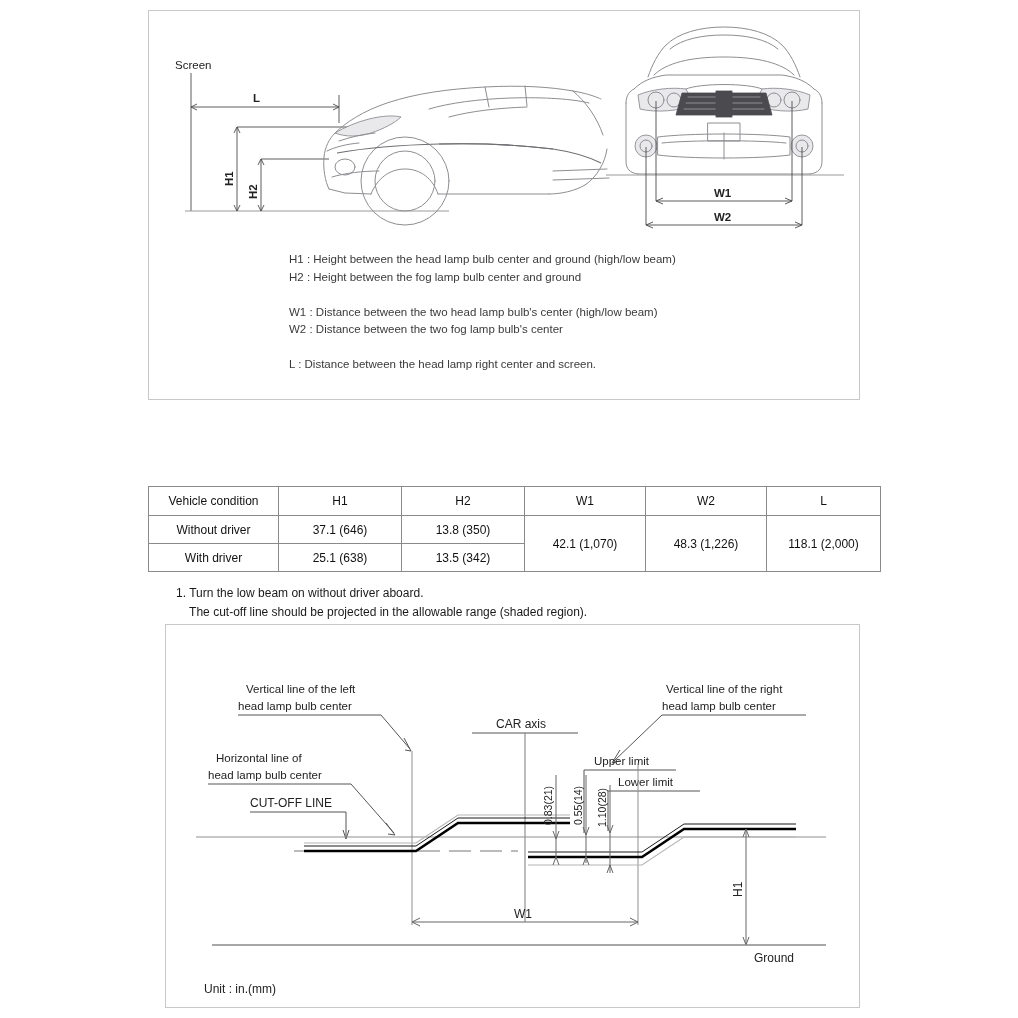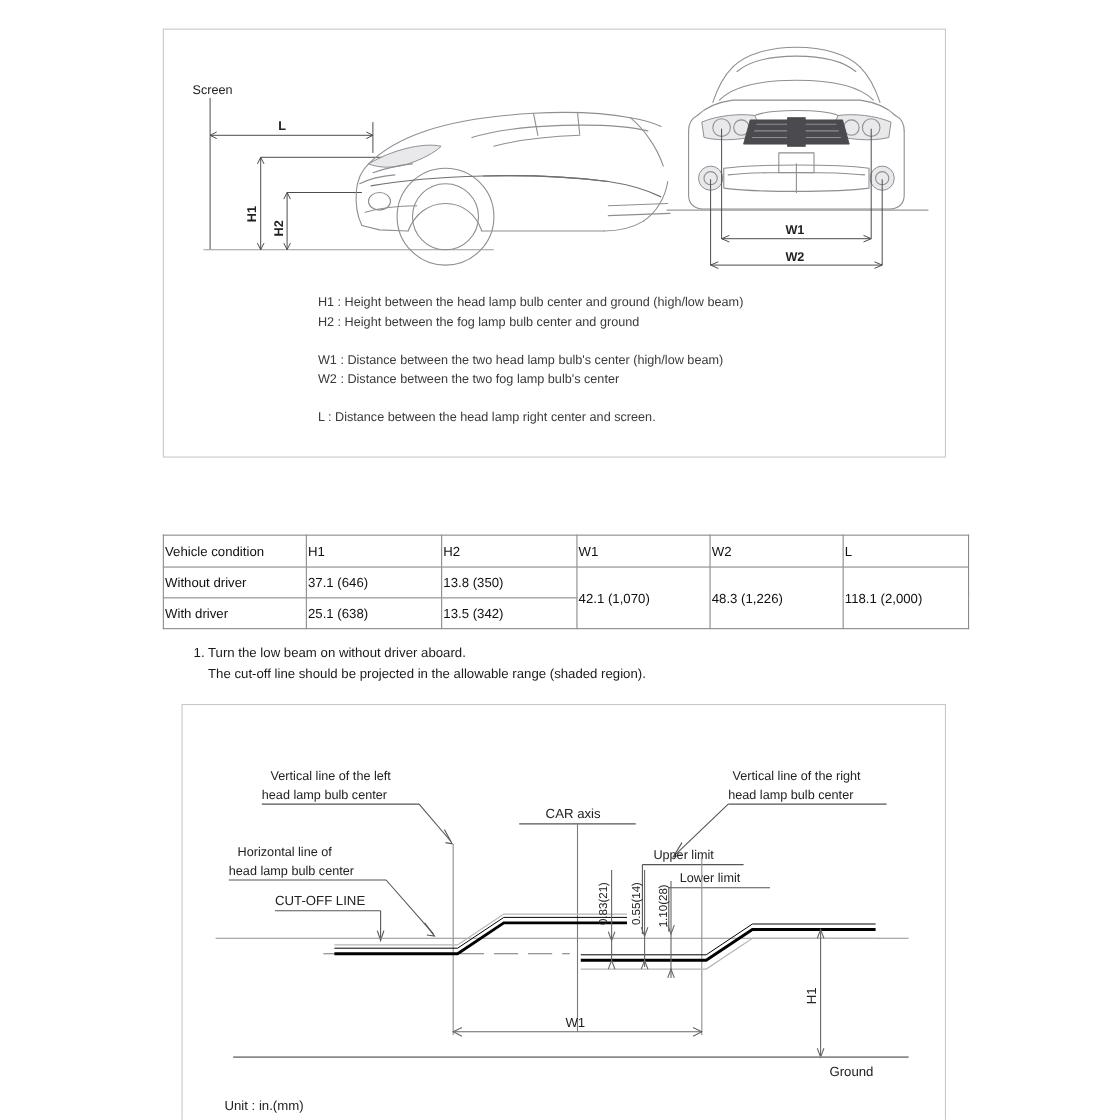--- a/index.html
+++ b/index.html
@@ -1,33 +1,33 @@
 <!DOCTYPE html>
 <html><head>
 <meta charset="utf-8">
 <style>
   html,body{margin:0;padding:0;background:#fff;}
   body{width:1018px;height:1018px;font-family:"Liberation Sans",sans-serif;color:#1a1a1a;position:relative;overflow:hidden;}
   .page{position:relative;width:1018px;height:1018px;}
 
   
-  .box{position:absolute;border:1px solid #c8c8c8;box-sizing:border-box;background:#fff;margin-top:16px;}
+  .box{position:absolute;border:1px solid #c8c8c8;box-sizing:border-box;background:#fff;}
 
   
   #top-figure{left:148px;top:10px;width:712px;height:390px;}
   .legend{position:absolute;left:140px;top:240px;font-size:11.5px;line-height:17.5px;color:#3a3a3a;white-space:pre;}
 
   
   .section-title{position:absolute;left:148px;top:410px;font-size:14.5px;font-weight:bold;letter-spacing:.2px;color:#000;}
   #unit-bar{left:148px;top:438px;width:712px;height:24px;}
   #unit-bar .unit-text{position:absolute;right:8px;top:4px;font-size:12px;color:#1a1a1a;}
 
   
   #data-table{position:absolute;left:148px;top:486px;width:712px;border-collapse:collapse;table-layout:fixed;}
-  #data-table td,#data-table th{border:1px solid #8a8a8a;font-size:12px;font-weight:normal;text-align:left;height:25px;color:#111;}
+  #data-table td,#data-table th{border:1px solid #8a8a8a;font-size:12px;font-weight:normal;text-align:center;height:25px;color:#111;}
   #data-table .th-row td{height:26px;}
 
   
   .instructions{position:absolute;left:176px;top:584px;font-size:12px;line-height:19px;color:#1a1a1a;white-space:pre;}
 
   
   #bottom-figure{left:165px;top:624px;width:695px;height:384px;}
   #bottom-figure svg{display:block;}
 
   .txt{font-family:"Liberation Sans",sans-serif;fill:#222;}

